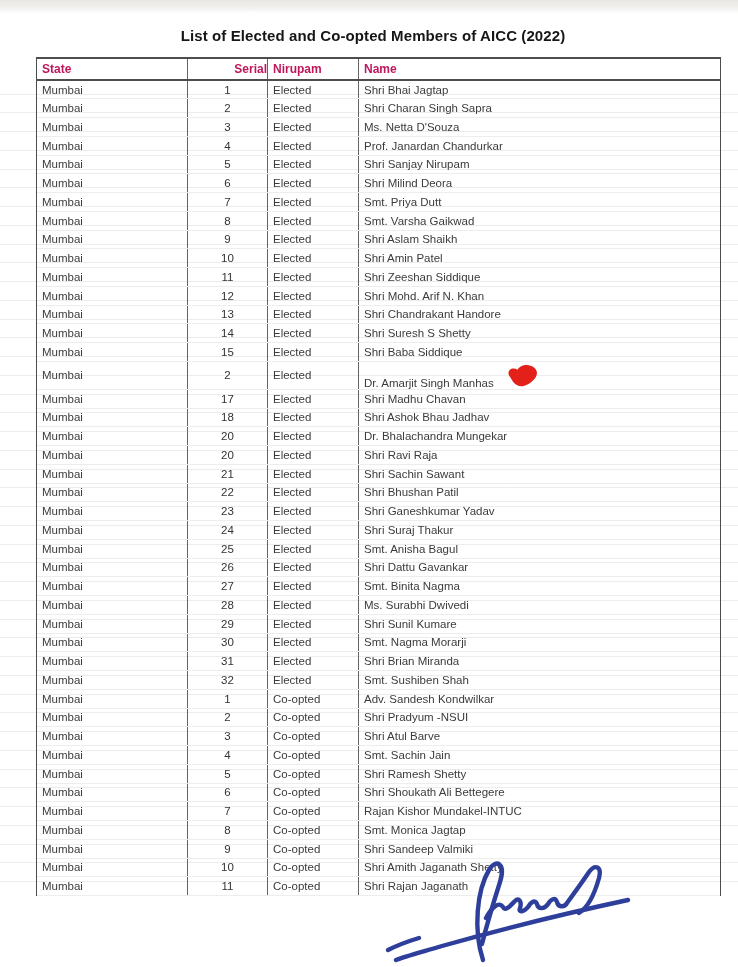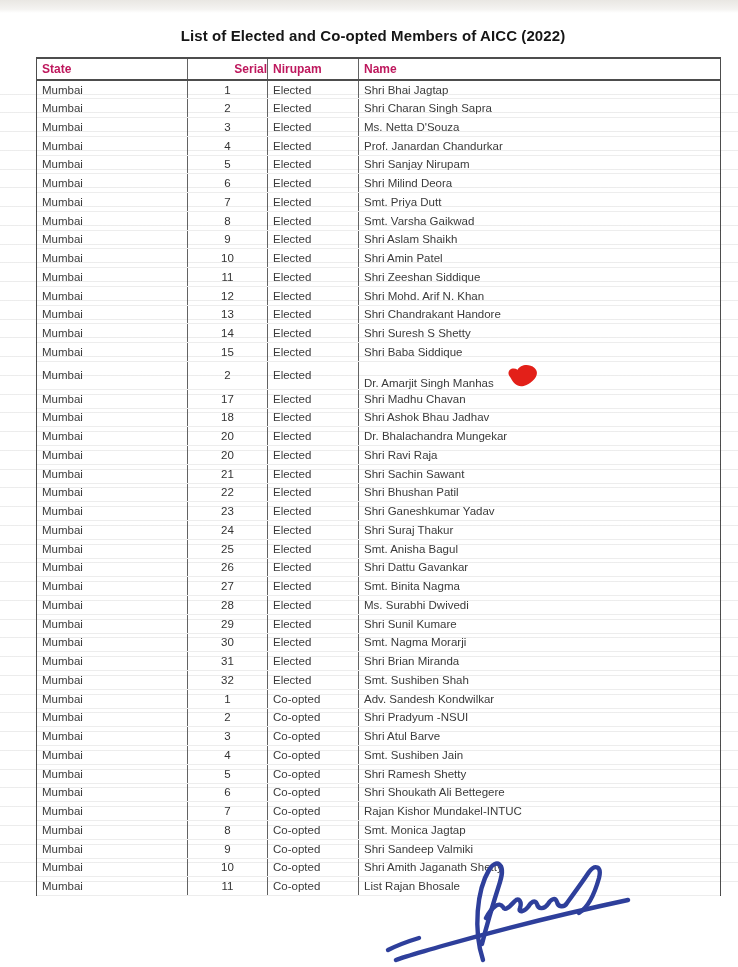--- a/index.html
+++ b/index.html
@@ -522,21 +522,21 @@
       </span>
     </td>
   </tr>
 
   <tr>
     <td class="bl">Mumbai</td>
     <td class="bv serial-c">4</td>
     <td class="bv">Co-opted</td>
     <td class="bv br">
       <span class="name-cell-inner">
-        <span>Smt. Sushiben Jain</span>
+        <span>Smt. Sachin Jain</span>
 
       </span>
     </td>
   </tr>
 
   <tr>
     <td class="bl">Mumbai</td>
     <td class="bv serial-c">5</td>
     <td class="bv">Co-opted</td>
     <td class="bv br">
@@ -606,21 +606,21 @@
       </span>
     </td>
   </tr>
 
   <tr>
     <td class="bl">Mumbai</td>
     <td class="bv serial-c">11</td>
     <td class="bv">Co-opted</td>
     <td class="bv br">
       <span class="name-cell-inner">
-        <span>List Rajan Bhosale</span>
+        <span>Shri Rajan Jaganath</span>
 
       </span>
     </td>
   </tr>
 </tbody>
 </table>
 
 <div class="signature-wrap">
   <svg width="260" height="112" viewBox="0 0 260 112">
     <g fill="none" stroke="#2e3f9b" stroke-width="4.4" stroke-linecap="round" stroke-linejoin="round" class="signature-strokes">

